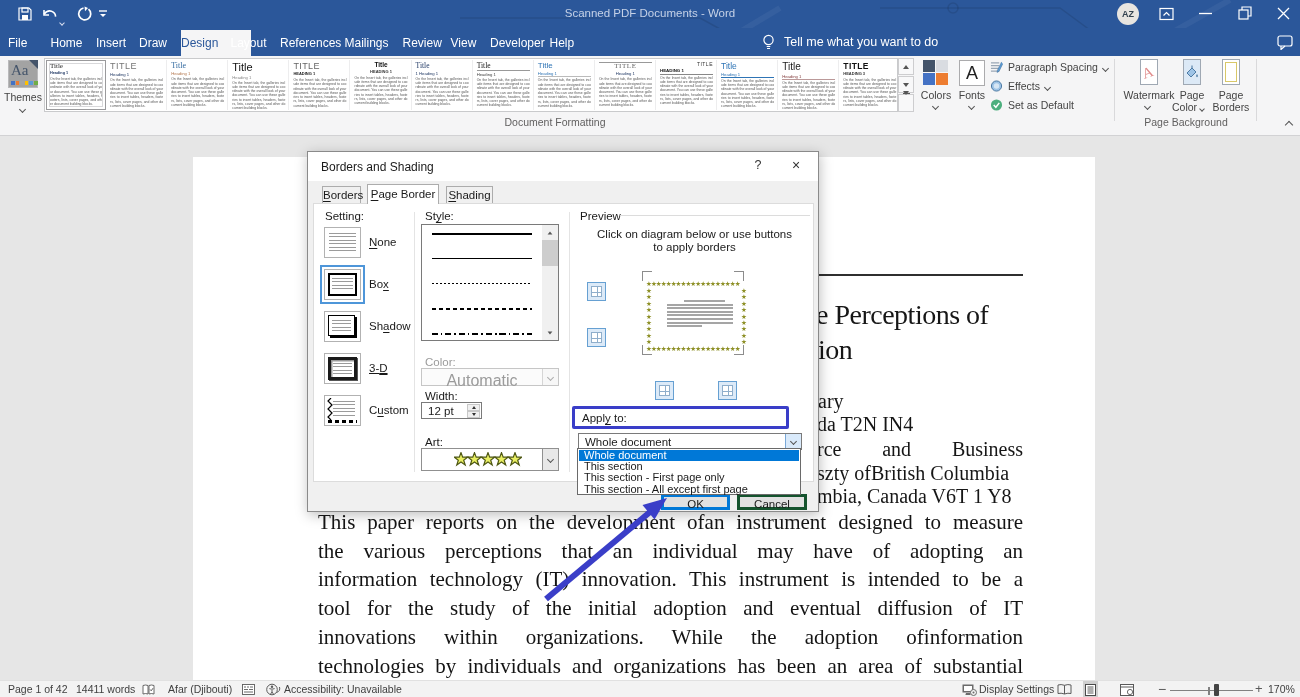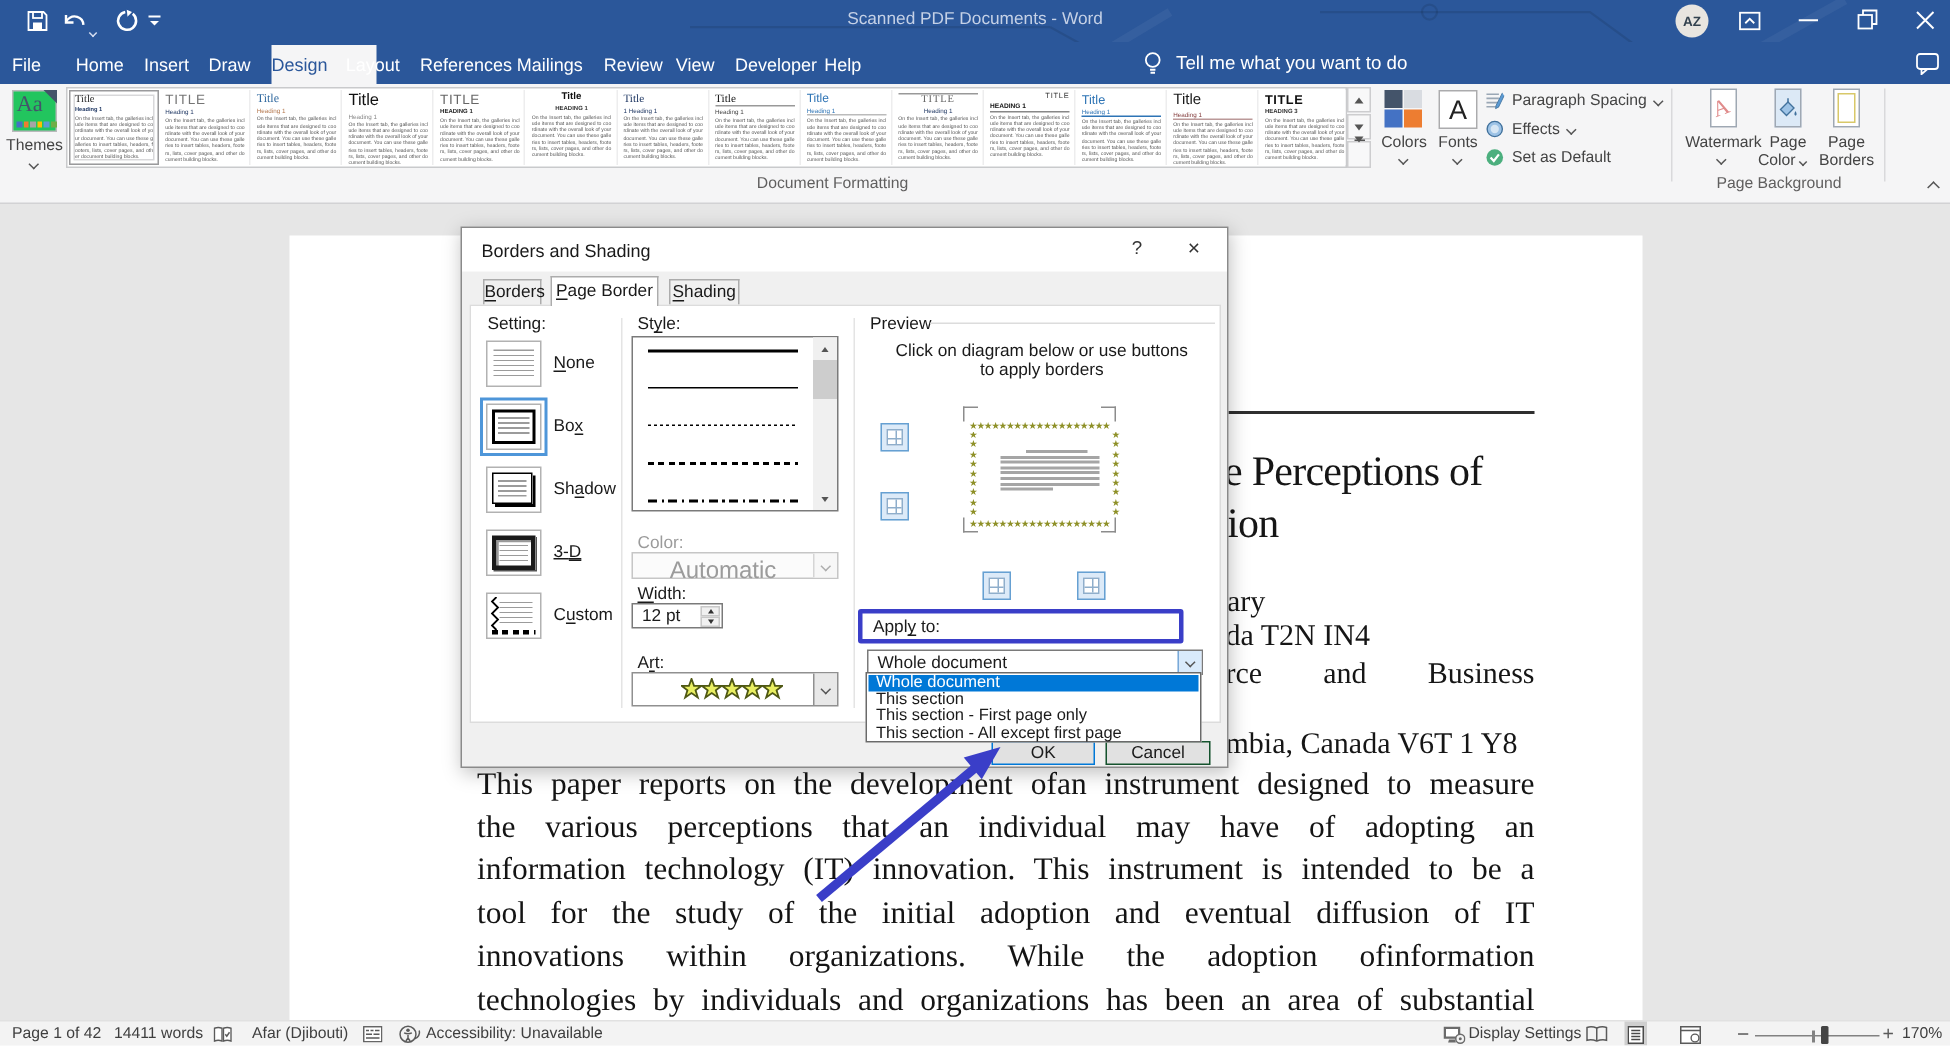--- a/index.html
+++ b/index.html
@@ -26,21 +26,21 @@
   .ribsep { position:absolute; top:3px; width:1px; height:62px; background:#D9D9DB; }
   .riblabel { position:absolute; font-size:10.5px; color:#444444; text-align:center; }
   .chev { display:inline-block; width:5px; height:5px; border-right:1.3px solid #555; border-bottom:1.3px solid #555; transform:rotate(45deg); }
   .chev.up { transform:rotate(-135deg); }
   .chevbox .chev { display:block; }
   .tri-up { width:0; height:0; border-left:3.5px solid transparent; border-right:3.5px solid transparent; border-bottom:4px solid #555; }
   .tri-dn { width:0; height:0; border-left:3.5px solid transparent; border-right:3.5px solid transparent; border-top:4px solid #555; }
 
   
   #themes-btn { left:2px; top:2px; width:42px; height:76px; }
-  #themes-ico { position:absolute; left:6px; top:2px; width:30px; height:28px; background:#22c55e; border:1px solid #B9B9BB; }
+  #themes-ico { position:absolute; left:6px; top:2px; width:30px; height:28px; background:#a3a3a3; border:1px solid #B9B9BB; }
   #themes-ico .aa { position:absolute; left:2px; top:1px; font-family:"Liberation Serif",serif; font-size:15px; color:#44546A; }
   #themes-ico .fold { position:absolute; right:-1px; top:-1px; width:0; height:0; border-top:9px solid #44546A; border-left:9px solid transparent; }
   #themes-ico .sw { position:absolute; left:2px; bottom:2px; display:flex; gap:1px; }
   #themes-ico .sw i { width:3.6px; height:3.6px; display:block; }
 
   
   #gallery { left:44px; top:2px; width:854px; height:54px; background:#FFFFFF; border:1px solid #C9CACC; overflow:hidden; }
   .gitem { position:absolute; top:1px; height:50px; width:60px; padding:2px 3px; border-right:1px solid #EDEDEE; background:#FFFFFF; overflow:hidden; }
   .gitem .gt { line-height:1.05; white-space:nowrap; }
   .gitem .gh { line-height:1.2; margin-top:1px; white-space:nowrap; }
@@ -157,21 +157,21 @@
 
   
   #applyto-annot { left:264px; top:254px; width:217px; height:23px; border:3px solid #3A3EC8; border-radius:2px; z-index:8; }
   #applyto-combo { left:270px; top:281px; width:224px; height:17px; }
   #applyto-combo .val { position:absolute; left:6px; top:2px; font-size:11.5px; color:#1a1a1a; }
   #applyto-combo .cbtn { background:#D9EAFB; border-left:1px solid #7AA9D8; }
   #apply-list { position:absolute; left:577px; top:448px; width:224px; height:47px; background:#fff; border:1px solid #6A6A6A; z-index:30; }
   .opt { position:absolute; left:1px; width:220px; height:11.2px; font-size:11px; color:#1a1a1a; padding-left:5px; white-space:nowrap; line-height:11px; }
   .opt.sel { background:#0078D7; color:#FFFFFF; }
 
-  .dbtn { position:absolute; top:342px; height:16px; background:#E1E1E1; border:1px solid #14532d;
+  .dbtn { position:absolute; top:342px; height:16px; background:#E1E1E1; border:3px solid #14532d;
           font-size:11.5px; color:#1a1a1a; text-align:center; line-height:14px; }
   #btn-ok { left:353px; width:69px; border-color:#0078D7; }
   #btn-cancel { left:429px; width:70px; }
 
   
   #annot-svg { left:0; top:0; width:1300px; height:697px; z-index:40; pointer-events:none; }
 </style>
 </head>
 <body>
 
@@ -433,20 +433,21 @@
   <div class="abs" id="doc-rule"></div>
   <div class="abs doc-serif" style="left:816px;top:299px;font-size:28px;letter-spacing:-0.5px">e Perceptions of</div>
   <div class="abs doc-serif" style="left:818px;top:334px;font-size:28px;letter-spacing:-0.5px">ion</div>
   <div class="abs doc-serif" style="left:818px;top:390px;font-size:20px">ary</div>
   <div class="abs doc-serif" style="left:817px;top:413px;font-size:20px">da T2N IN4</div>
   <div class="abs doc-serif" id="addr-flex" style="left:817px;top:438px;width:206px;font-size:20px;display:flex;justify-content:space-between">
       <span>rce</span>
       <span>and</span>
       <span>Business</span>
     </div>
+  <div class="abs doc-serif" style="left:817px;top:462px;font-size:20px">szty ofBritish Columbia</div>
   <div class="abs doc-serif" style="left:817px;top:485px;font-size:20px">mbia, Canada V6T 1 Y8</div>
   <div id="body-lines"></div>
 
   <div class="abs" id="dialog">
     <div class="abs" id="dlg-titlebar"></div>
     <div class="abs" id="dlg-title">Borders and Shading</div>
     <div class="abs" id="dlg-help">?</div>
     <div class="abs" id="dlg-close">×</div>
 
     <div id="dlg-tabs">

